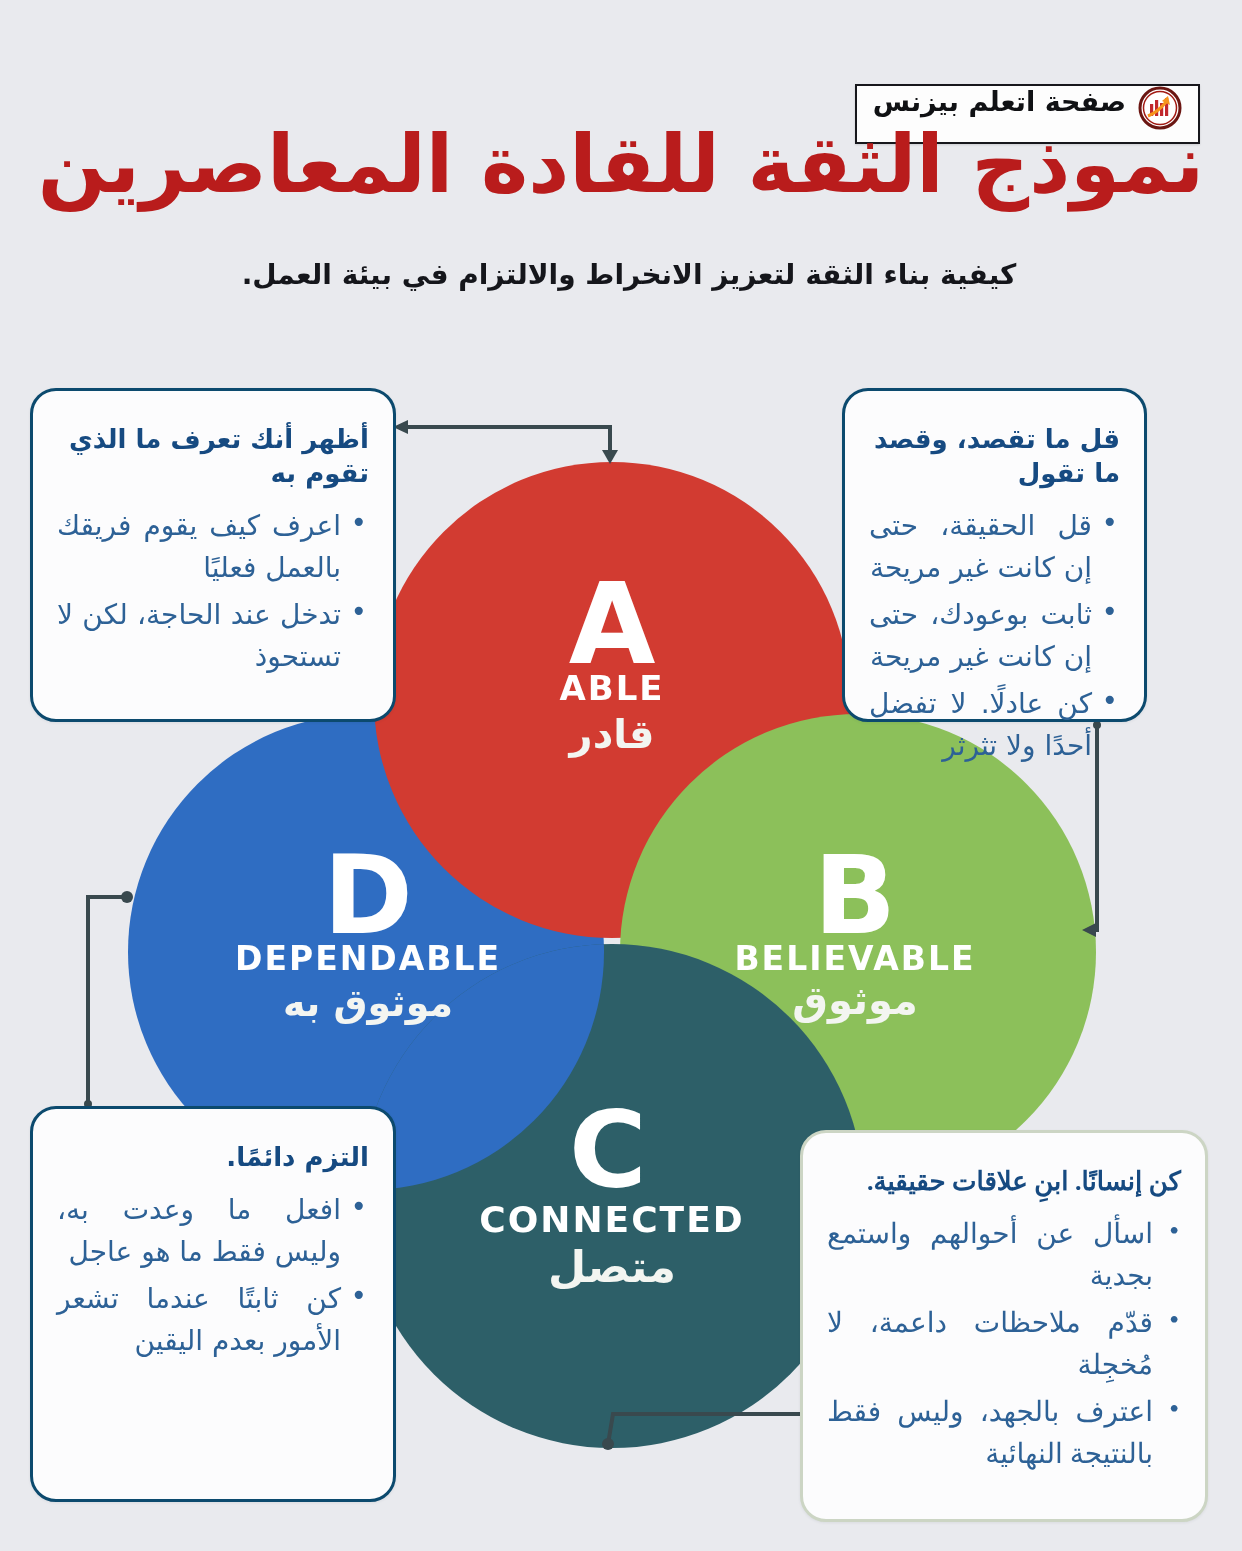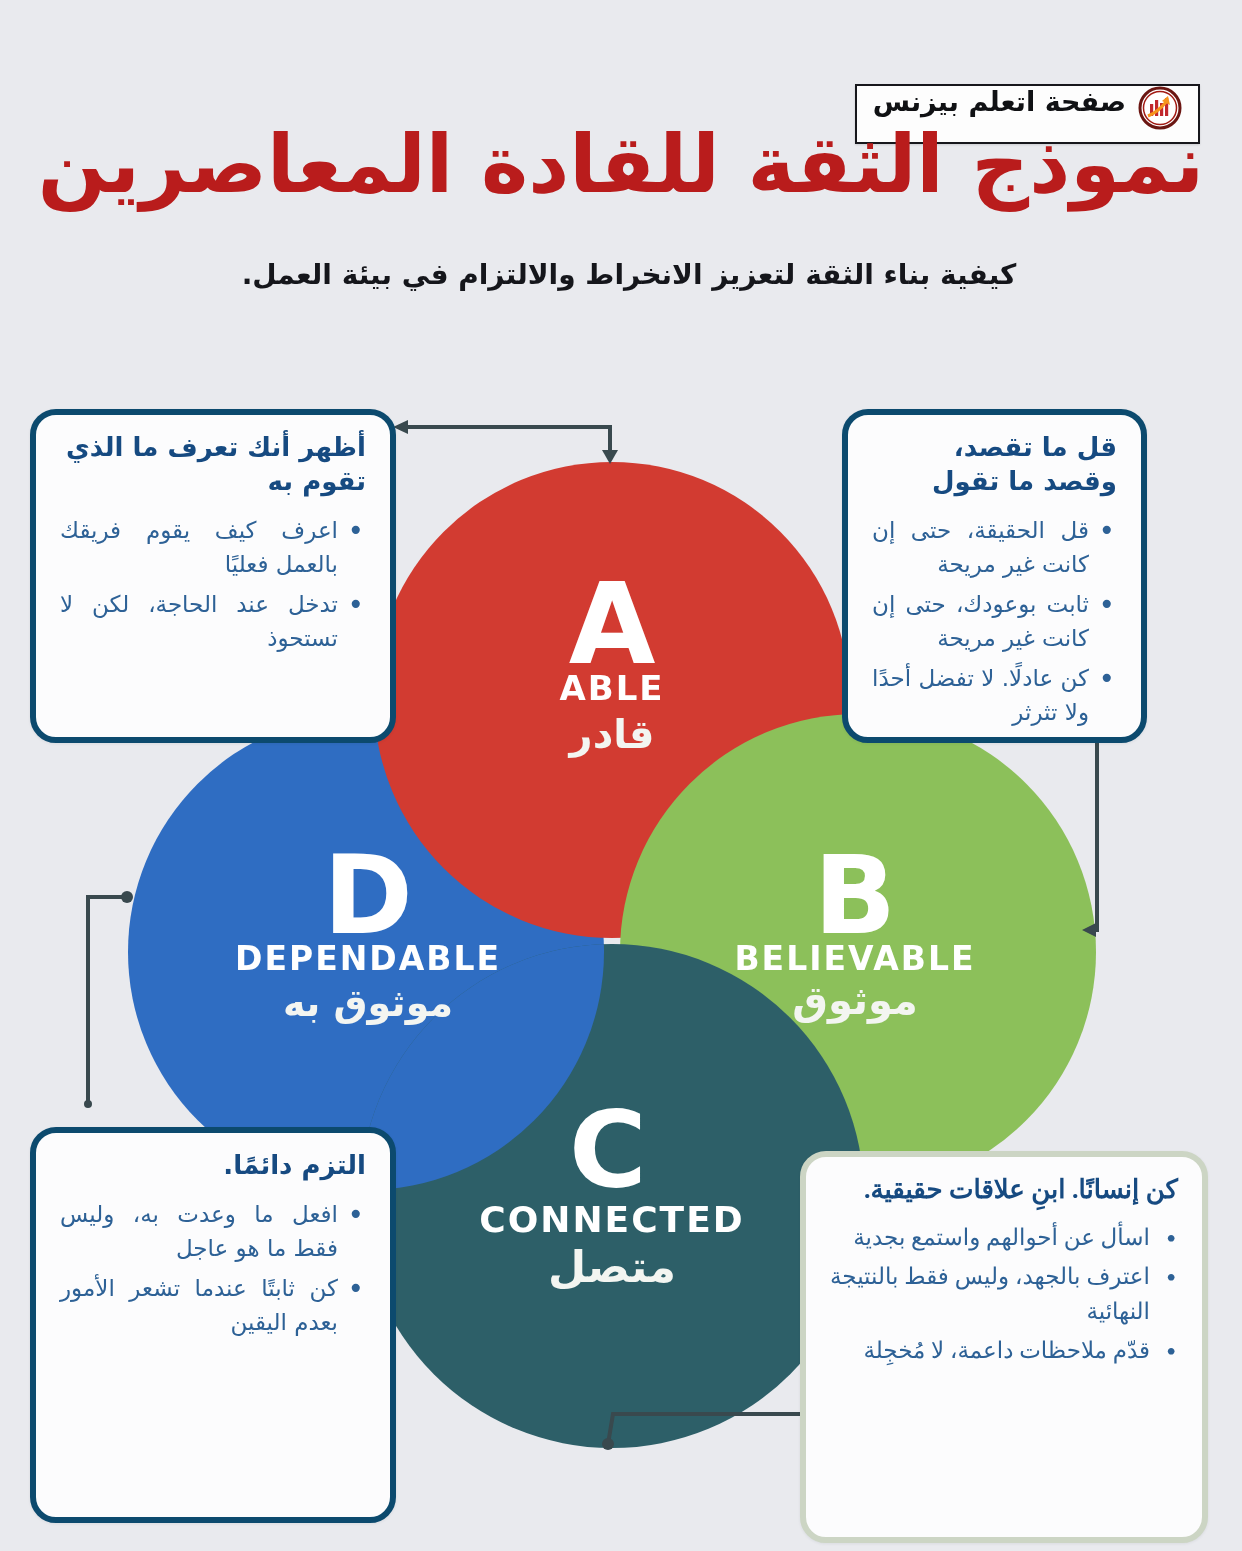--- a/index.html
+++ b/index.html
@@ -32,34 +32,33 @@
   .circle-letter{font-family:"DejaVu Sans",sans-serif;font-weight:bold;fill:#ffffff;text-anchor:middle;}
   .circle-label{font-family:"DejaVu Sans",sans-serif;font-weight:bold;fill:#ffffff;text-anchor:middle;letter-spacing:2px;}
   .circle-arabic{font-family:"DejaVu Sans",sans-serif;font-weight:bold;fill:#f3f5f1;text-anchor:middle;direction:rtl;}
   .overlap-text{font-family:"DejaVu Sans",sans-serif;font-weight:bold;font-size:36px;fill:#ffffff;direction:rtl;}
   .hashtag-text{font-family:"DejaVu Sans",sans-serif;font-weight:bold;font-size:31px;fill:#7abf4b;direction:rtl;}
   .connector{stroke:#39494e;stroke-width:4;fill:none;}
   .connector-mark{fill:#39494e;stroke:none;}
 
   
   .info-box{
-    position:absolute;background:#fcfcfd;border:6px solid #0c4a6e;border-radius:26px;
-    padding:16px 24px 16px;box-sizing:border-box;direction:rtl;z-index:5;
+    position:absolute;background:#fcfcfd;border:3px solid #0c4a6e;border-radius:26px;
+    padding:32px 24px 16px;box-sizing:border-box;direction:rtl;z-index:5;
     box-shadow:0 1px 3px rgba(40,50,70,.08);
-    margin-top:21px;
   }
   .box-tl{left:30px;top:388px;width:366px;height:334px;}
   .box-tr{left:842px;top:388px;width:305px;height:334px;}
   .box-bl{left:30px;top:1106px;width:366px;height:396px;}
   .box-br{left:800px;top:1130px;width:408px;height:392px;border-color:#ccd5c4;font-family:Liberation Serif, serif;}
   .box-title{color:#164a81;font-size:26px;font-weight:bold;margin:0 0 14px;text-align:right;line-height:1.3;}
   .bullets{margin:0;padding:0;list-style:none;}
   .bullets li{
     position:relative;padding-right:28px;margin-bottom:5px;
-    font-size:23px;color:#2d6196;line-height:1.5;text-align:justify;
+    font-size:28px;color:#2d6196;line-height:1.5;text-align:justify;
   }
   .bullets li::before{
     content:"\2022";position:absolute;right:2px;top:-3px;font-size:28px;color:#2d6196;
   }
 </style>
 </head>
 <body>
 
 <div class="page">
 
@@ -176,18 +175,18 @@
     <ul class="bullets">
       <li>افعل ما وعدت به، وليس فقط ما هو عاجل</li>
       <li>كن ثابتًا عندما تشعر الأمور بعدم اليقين</li>
     </ul>
   </div>
 
   <div class="info-box box-br">
     <h2 class="box-title">كن إنسانًا. ابنِ علاقات حقيقية.</h2>
     <ul class="bullets">
       <li>اسأل عن أحوالهم واستمع بجدية</li>
+      <li>قدّم ملاحظات داعمة، لا مُخجِلة</li>
       <li>اعترف بالجهد، وليس فقط بالنتيجة النهائية</li>
-      <li>قدّم ملاحظات داعمة، لا مُخجِلة</li>
     </ul>
   </div>
 
 </div>
 
 </body></html>

